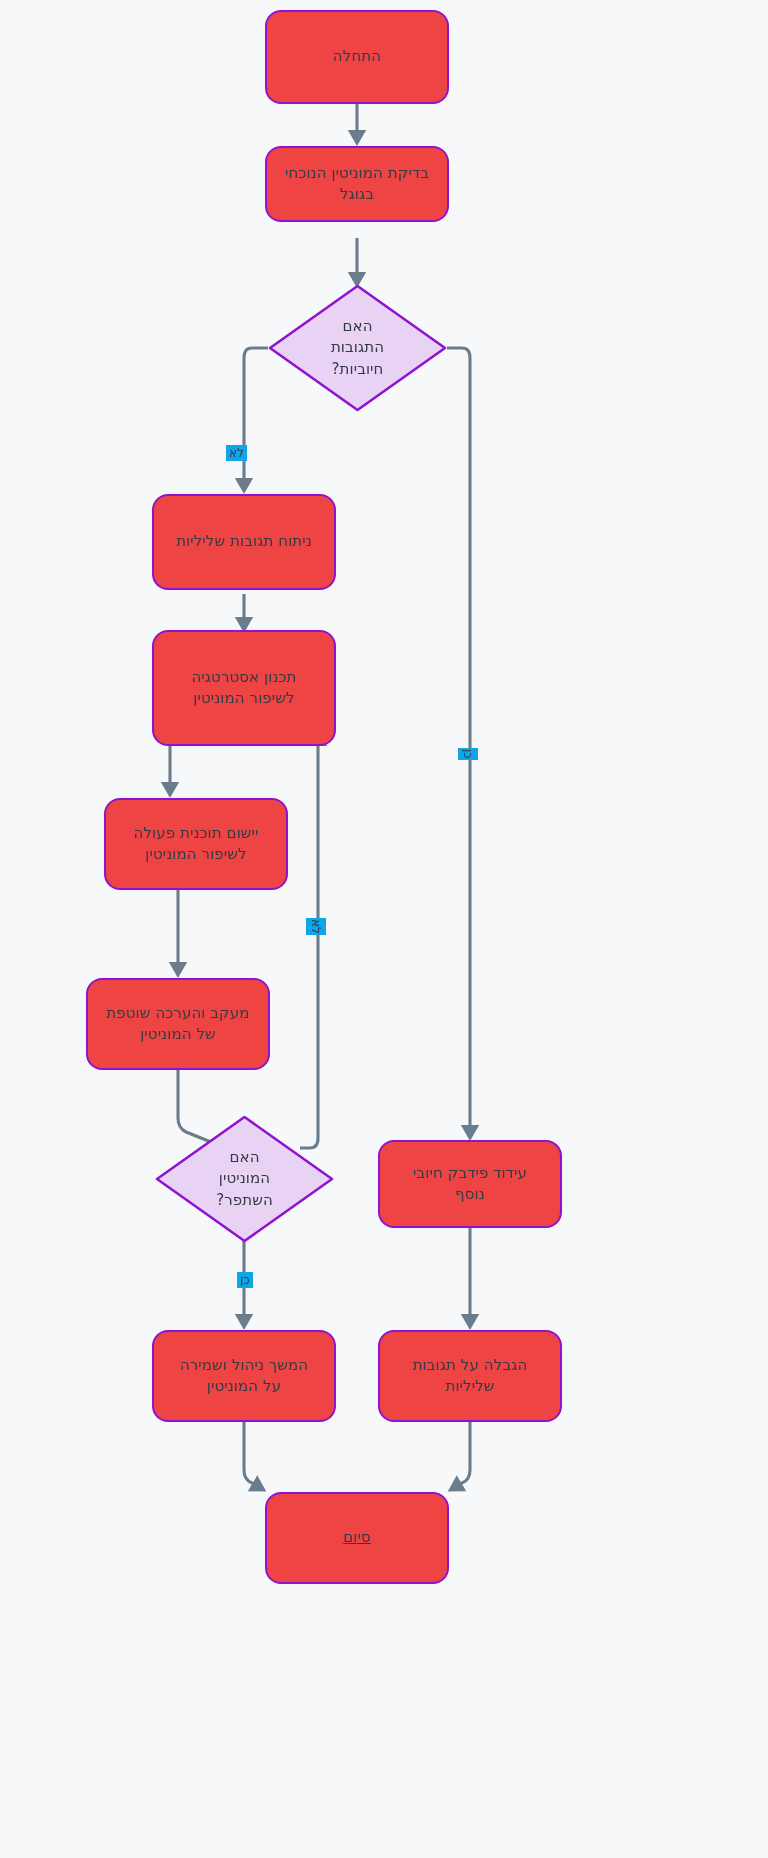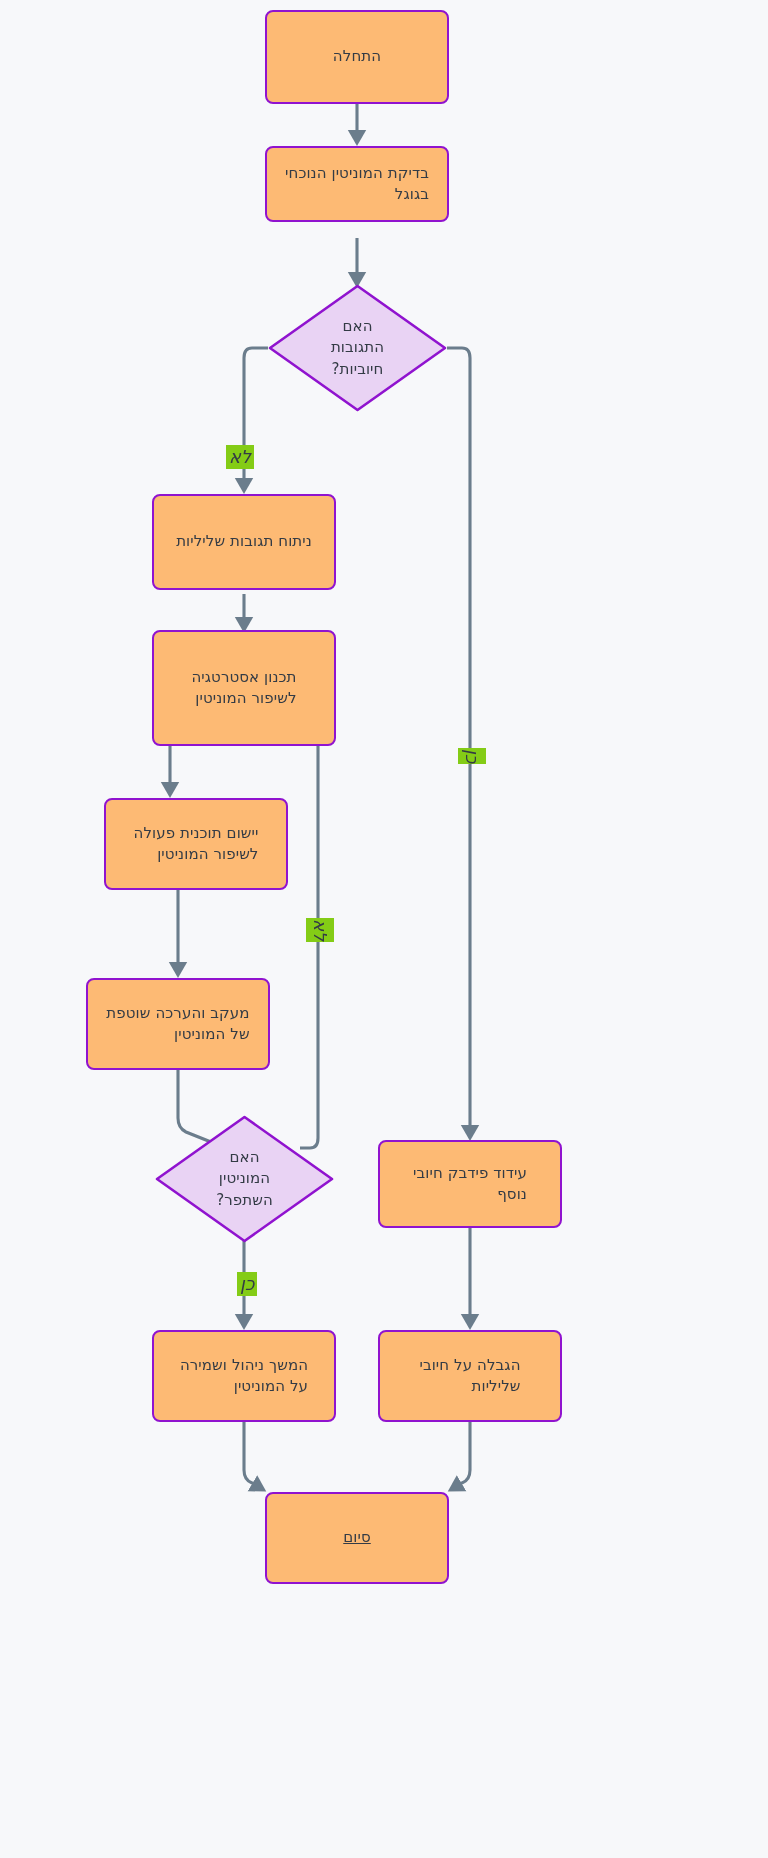--- a/index.html
+++ b/index.html
@@ -36,24 +36,23 @@
     align-items: center;
     justify-content: center;
     text-align: center;
     direction: rtl;
     color: #333b45;
     font-size: 15px;
     line-height: 1.42;
     letter-spacing: 0.1px;
   }
   .node.rect {
-    background: #fdba74;
+    background: #ef4444;
     border: 2.4px solid #9013cf;
-    border-radius: 8px;
-    text-align: right;
+    border-radius: 16px;
   }
   .node.rect .label {
     padding: 0 10px;
     white-space: pre-line;
   }
   .node.diamond {
     background: transparent;
     border: none;
   }
   .node.diamond .dia-shape {
@@ -64,26 +63,25 @@
   .node.diamond .label {
     position: relative;
     z-index: 2;
     white-space: pre-line;
     padding: 0 4px;
   }
   .edge-label {
     position: absolute;
     direction: rtl;
     color: #333b45;
-    font-size: 18px;
+    font-size: 12px;
     line-height: 1.2;
-    background: #84cc16;
+    background: #0ea5e9;
     padding: 1px 3px;
     white-space: nowrap;
-    font-style: italic;
   }
   .edge-label.vertical {
     writing-mode: vertical-rl;
     text-orientation: mixed;
   }
 </style>
 </head>
 <body>
 
 <div id="flow-root">
@@ -182,21 +180,21 @@
   </div>
 
   <div class="edge-label" style="left:237px; top:1272px;">כן</div>
 
   <div class="node rect" style="left:152px; top:1330px; width:184px; height:92px;">
     <span class="label">המשך ניהול ושמירה
 על המוניטין</span>
   </div>
 
   <div class="node rect" style="left:378px; top:1330px; width:184px; height:92px;">
-    <span class="label">הגבלה על חיובי
+    <span class="label">הגבלה על תגובות
 שליליות</span>
   </div>
 
   <div class="node rect" style="left:265px; top:1492px; width:184px; height:92px;text-decoration:underline;">
     <span class="label">סיום</span>
   </div>
 
 </div>
 
 </body></html>

